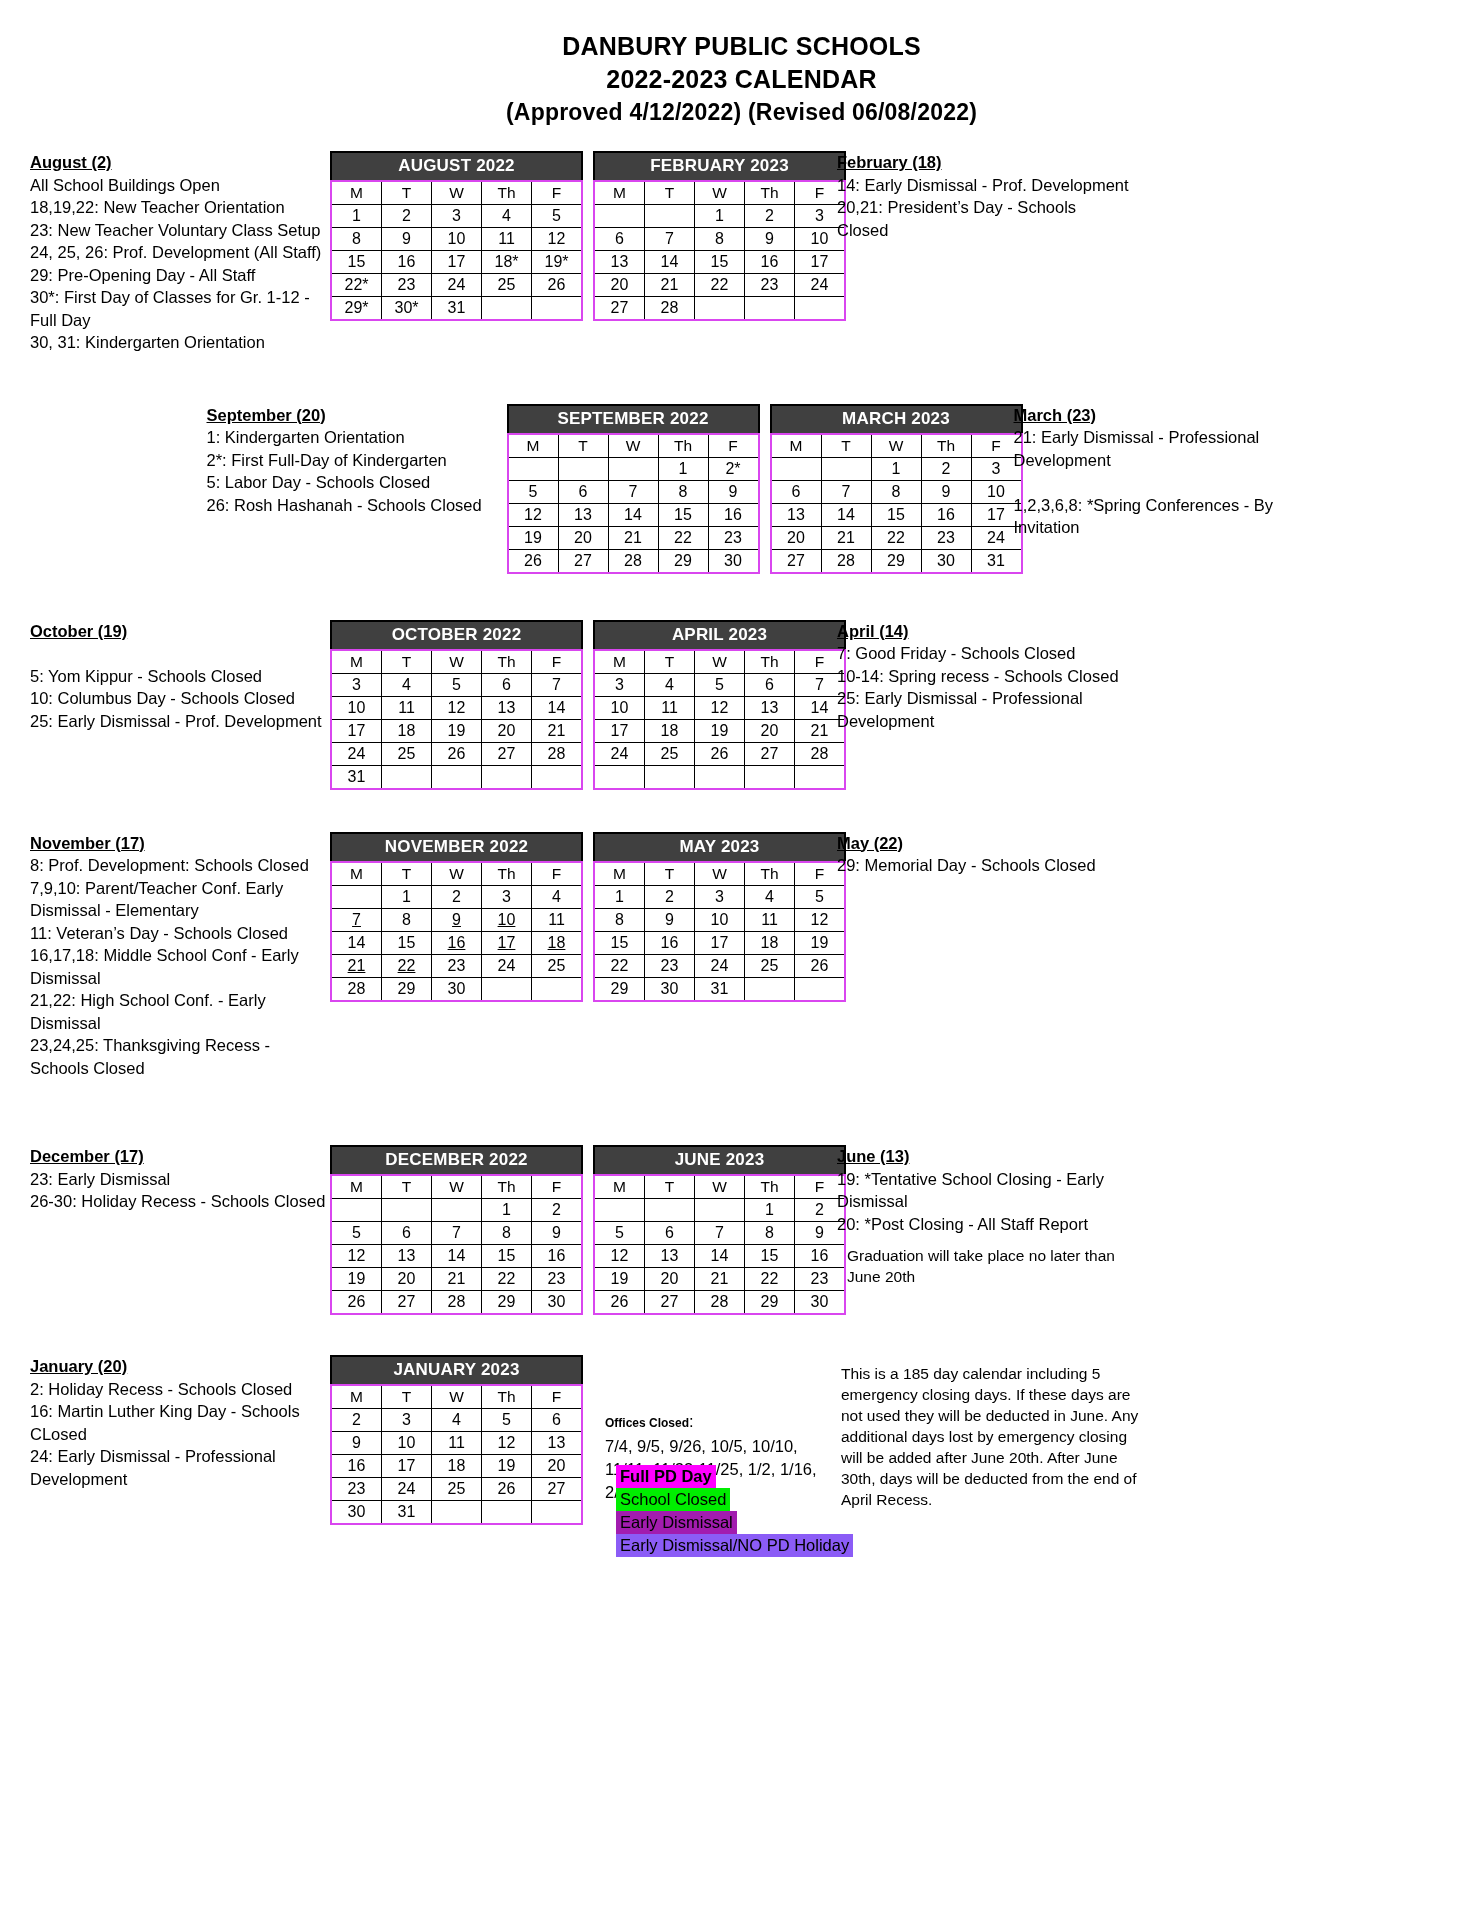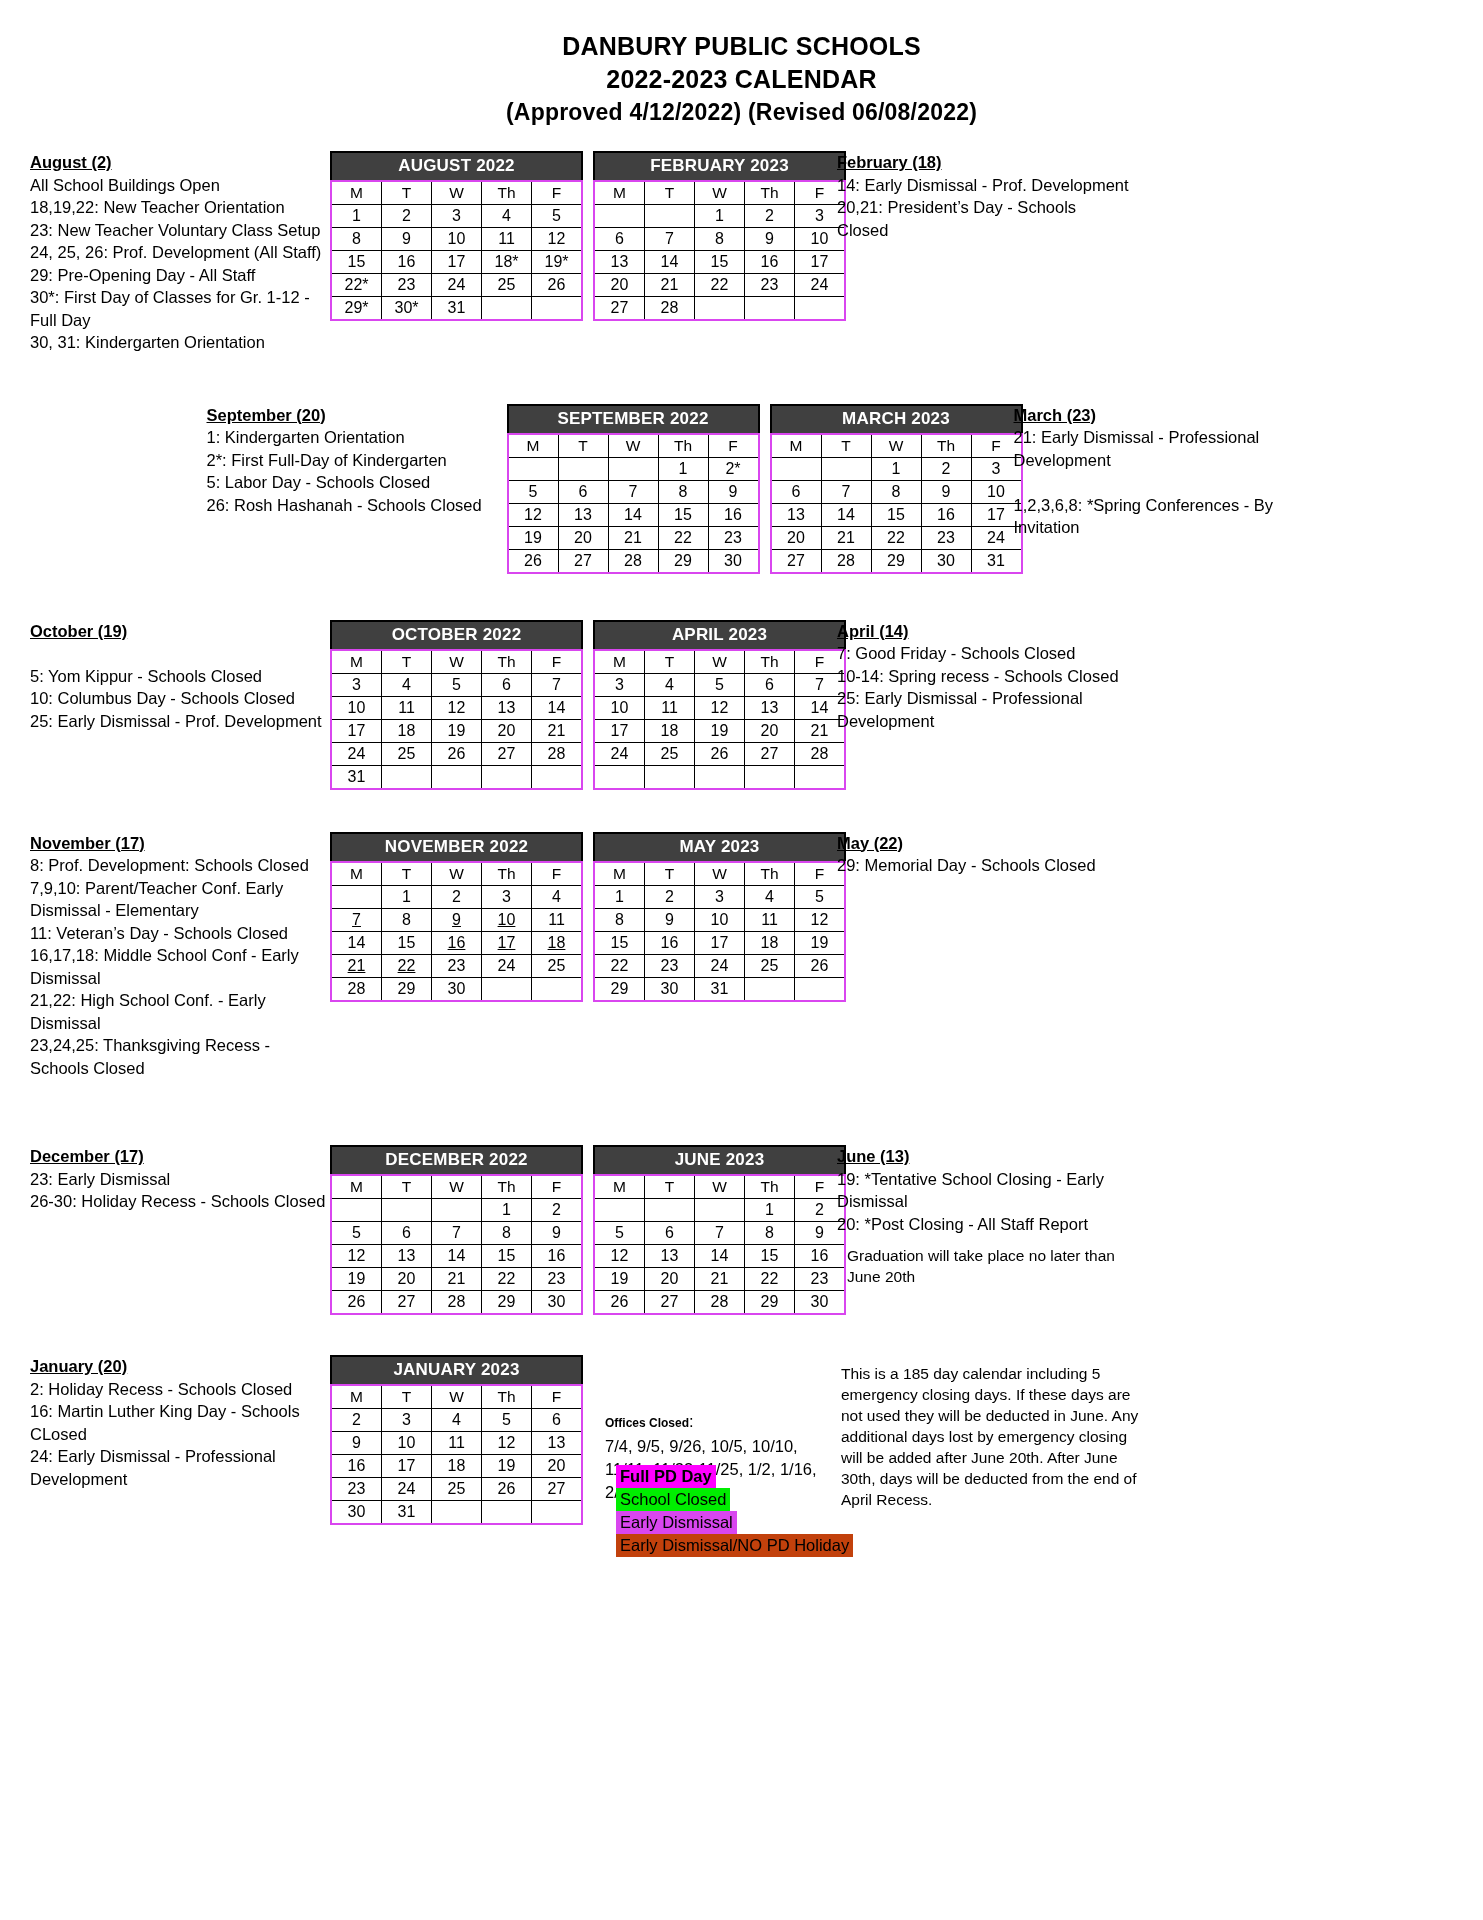--- a/index.html
+++ b/index.html
@@ -857,17 +857,17 @@
       </div>
     </div>
     <div class="notes-right">
       <div class="disclaimer">This is a 185 day calendar including 5 emergency closing days. If these days are not used they will be deducted in June. Any additional days lost by emergency closing will be added after June 20th. After June 30th, days will be deducted from the end of April Recess.</div>
     </div>
   </div>
 
   <div class="legend" style="margin-left:600px;margin-top:-60px;padding-top:0;">
   <span class="row"><div class="lg-mag" style="background: rgb(255, 0, 255);">Full PD Day</div></span>
       <span class="row"><div class="lg-green" style="background: rgb(0, 238, 0);">School Closed</div></span>
-      <span class="row"><div class="lg-cyan" style="background: #d946ef;">Early Dismissal</div></span>
-      <span class="row"><div class="lg-orange" style="background: #c2410c;">Early Dismissal/NO PD Holiday</div></span>
+      <span class="row"><div class="lg-cyan" style="background: #a21caf;">Early Dismissal</div></span>
+      <span class="row"><div class="lg-orange" style="background: #8b5cf6;">Early Dismissal/NO PD Holiday</div></span>
     </div>
 
 </div>
 
 </body></html>

